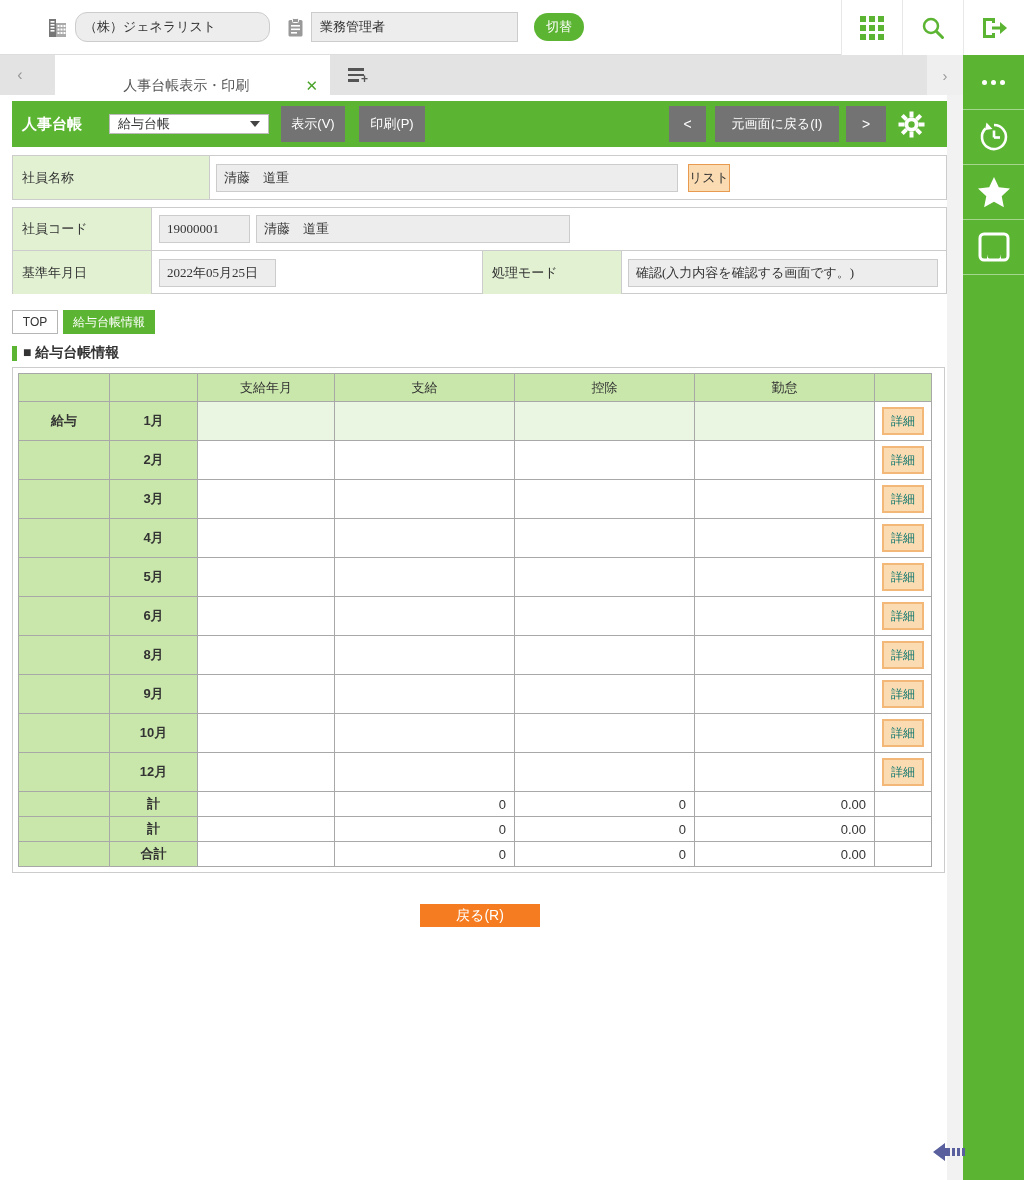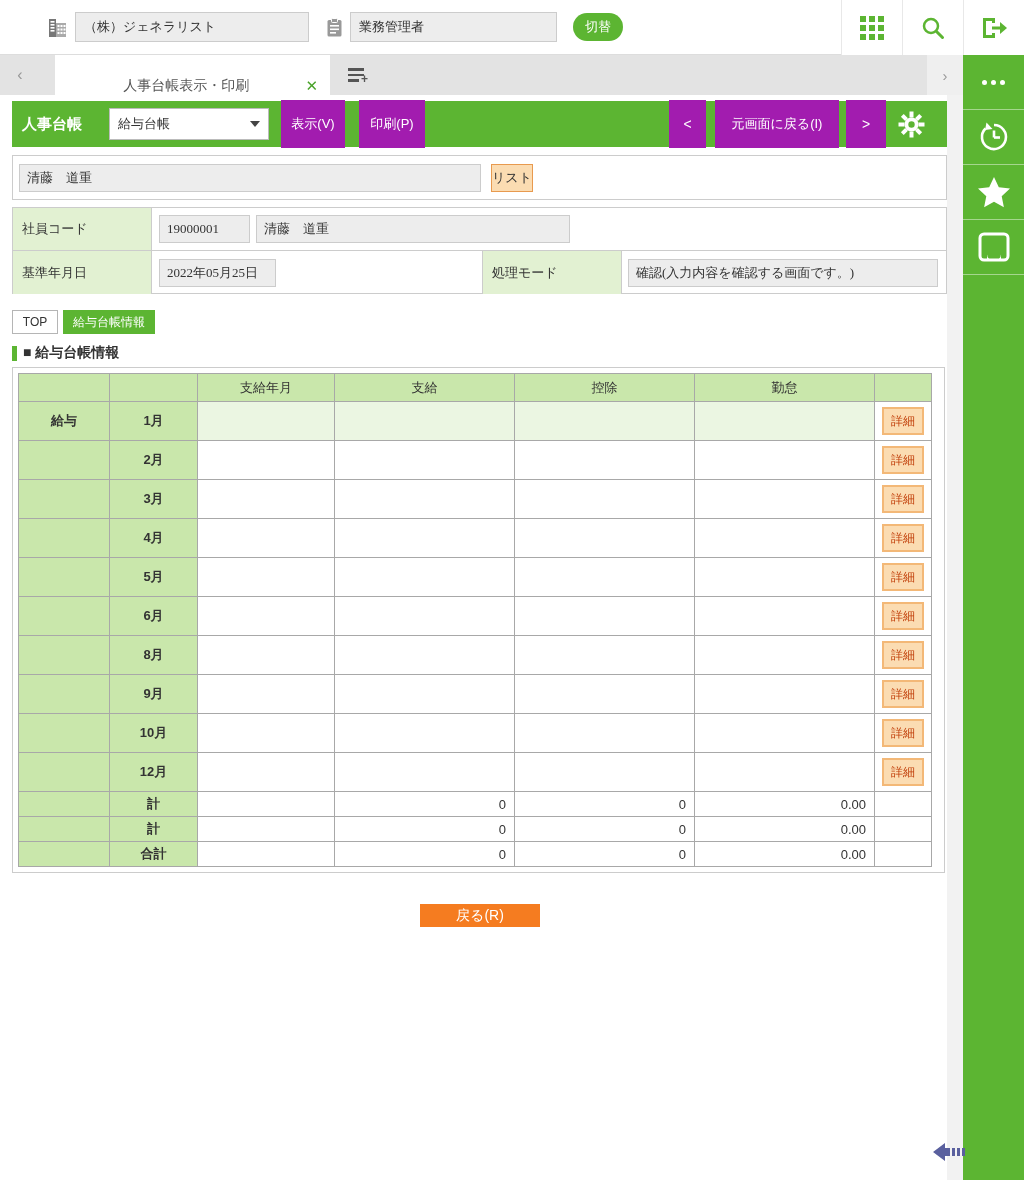--- a/index.html
+++ b/index.html
@@ -14,21 +14,21 @@
     position:absolute; top:0; left:0; width:1024px; height:55px;
     background:#fff; border-bottom:1px solid #ddd; z-index:30;
     display:flex; align-items:center;
   }
   .hdr-icon { display:flex; align-items:center; justify-content:center; }
   .hdr-input {
     height:30px; background:#ededed; border:1px solid #ccc;
     font-size:13px; color:#333; padding:0 8px;
     font-family:"Liberation Sans","DejaVu Sans",sans-serif;
   }
-  .company-input { width:234px; margin-left:8px; }
+  .company-input { width:195px; margin-left:8px;border-radius:12px; }
   .role-input { width:207px; margin-left:8px; }
   .switch-btn {
     margin-left:16px; width:50px; height:28px; border-radius:14px;
     background:#5cb532; color:#fff; border:none; font-size:13px; cursor:pointer;
     font-family:"Liberation Sans","DejaVu Sans",sans-serif;
   }
   .hdr-right { position:absolute; right:0; top:0; height:55px; display:flex; }
   .hdr-right .hbtn {
     width:61px; height:55px; border-left:1px solid #e8e8e8;
     display:flex; align-items:center; justify-content:center; cursor:pointer; background:#fff;
@@ -61,30 +61,30 @@
     background:#fff; z-index:10;
   }
 
   
   .toolbar {
     margin:6px 0 0 12px; width:935px; height:46px; background:#5cb532;
     display:flex; align-items:center;
   }
   .tb-title { color:#fff; font-weight:bold; font-size:15px; margin-left:10px; }
   .tb-select {
-    margin-left:27px; width:160px; height:32px; background:#fff; border:1px solid #bbb;
+    margin-left:27px; width:160px; height:20px; background:#fff; border:1px solid #bbb;
     display:flex; align-items:center; padding:8px 8px; font-size:13px; cursor:pointer;
   }
   .tb-select .caret {
     margin-left:auto; width:0; height:0;
     border-left:5px solid transparent; border-right:5px solid transparent; border-top:6px solid #444;
   }
   .obtn {
-    background:#a21caf; color:#fff; border:none; font-size:13px; cursor:pointer;
-    height:48px; font-family:"Liberation Sans","DejaVu Sans",sans-serif;
+    background:#737373; color:#fff; border:none; font-size:13px; cursor:pointer;
+    height:36px; font-family:"Liberation Sans","DejaVu Sans",sans-serif;
   }
   .btn-show { margin-left:12px; width:64px; }
   .btn-print { margin-left:14px; width:66px; }
   .tb-spacer { flex:1; }
   .btn-prev { width:37px; font-size:14px; }
   .btn-back { margin-left:9px; width:124px; }
   .btn-next { margin-left:7px; width:40px; font-size:14px; }
   .gear { margin:0 22px 0 12px; cursor:pointer; display:flex; }
 
   
@@ -144,21 +144,21 @@
   .ledger col.c7 { width:57px; }
   .ledger th, .ledger td { border:1px solid #a8a8a8; font-size:13px; }
   .ledger th { height:28px; background:#c9e7ab; font-weight:normal; color:#333; }
   .ledger td.side { background:#c9e7ab; text-align:center; font-weight:bold; }
   .ledger tr.mrow td { height:39px; }
   .ledger td.data { background:#fff; }
   .ledger tr.hl td.data { background:#ebf6e2; }
   .ledger td.detail { background:#fff; text-align:center; }
   .detail-btn {
     width:42px; height:28px; background:#fbdcb2; border:2px solid #f3b877;
-    font-size:12px; color:#c2410c; cursor:pointer;
+    font-size:12px; color:#0f766e; cursor:pointer;
     font-family:"Liberation Sans","DejaVu Sans",sans-serif;
   }
   .ledger tr.trow td { height:25px; }
   .ledger td.num { text-align:right; padding-right:8px; background:#fff; }
 
   
   .return-btn {
     display:block; margin:31px 0 0 420px; width:120px; height:23px;
     background:#f57c20; color:#fff; border:none; font-size:14px; cursor:pointer;
     font-family:"Liberation Sans","DejaVu Sans",sans-serif;
@@ -288,20 +288,21 @@
           <rect x="11.5" y="20.5" width="4" height="6" transform="rotate(45 13.5 13.5)"></rect>
           <rect x="0.5" y="11.5" width="6" height="4" transform="rotate(45 13.5 13.5)"></rect>
           <rect x="20.5" y="11.5" width="6" height="4" transform="rotate(45 13.5 13.5)"></rect>
         </g>
         <circle cx="13.5" cy="13.5" r="3.2" fill="#5cb532"></circle>
       </svg>
     </span>
   </div>
 
   <div class="fbox box1">
+    <div class="flabel lbl-wide">社員名称</div>
     <div class="box1-body">
       <div class="ibox name-box">清藤　道重</div>
       <button class="list-btn">リスト</button>
     </div>
   </div>
 
   <div class="fbox box2">
     <div class="frow frow1">
       <div class="flabel lbl-std">社員コード</div>
       <div class="body">

